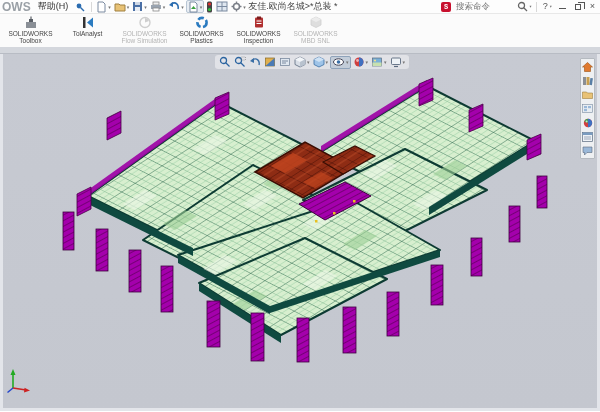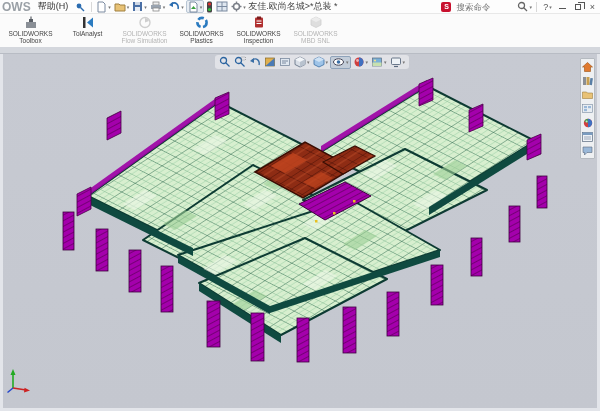--- a/index.html
+++ b/index.html
@@ -11,21 +11,21 @@
   .logo-frag{color:#9aa0a6;font-weight:bold;font-size:12px;padding:0 3px 0 2px;}
   .menu-item{padding:16px 4px;color:#333;cursor:default;}
   .pin{width:10px;height:10px;margin:0 3px;}
   .vsep{width:1px;height:10px;background:#d8d8d8;margin:0 3px;}
   .qat{display:flex;align-items:center;gap:1px;}
   .qat-btn{display:flex;align-items:center;padding:0 1px;height:13px;border-radius:2px;}
   .qat-btn.sel{background:#e8edf3;border:1px solid #b9c6d4;}
   .caret{font-size:5px;color:#777;margin-left:1px;}
   .doc-title{position:absolute;left:0;right:14px;text-align:center;color:#444;
     font-size:9px;pointer-events:none;}
-  .tright{margin-left:auto;display:flex;align-items:center;height:14px;}
+  .tright{margin-left:auto;display:flex;align-items:center;height:14px;font-family:Liberation Mono, monospace;}
   .sw-badge{width:10px;height:10px;background:#c8102e;border-radius:2px;margin-right:3px;
     color:#fff;font-size:7px;line-height:10px;text-align:center;font-weight:bold;}
   .search-input{border:none;outline:none;background:transparent;font-size:8.5px;
     color:#888;width:62px;font-family:inherit;}
   .winbtn{width:15px;height:13px;display:flex;align-items:center;justify-content:center;
     color:#555;font-size:9px;}
   .min-glyph{display:inline-block;width:7px;border-bottom:1.5px solid #555;height:5px;}
   .restore-glyph{display:inline-block;width:6px;height:6px;border:1px solid #555;position:relative;}
   .restore-glyph:before{content:"";position:absolute;left:2px;top:-3px;width:6px;height:6px;
     border:1px solid #555;border-left:none;border-bottom:none;}

